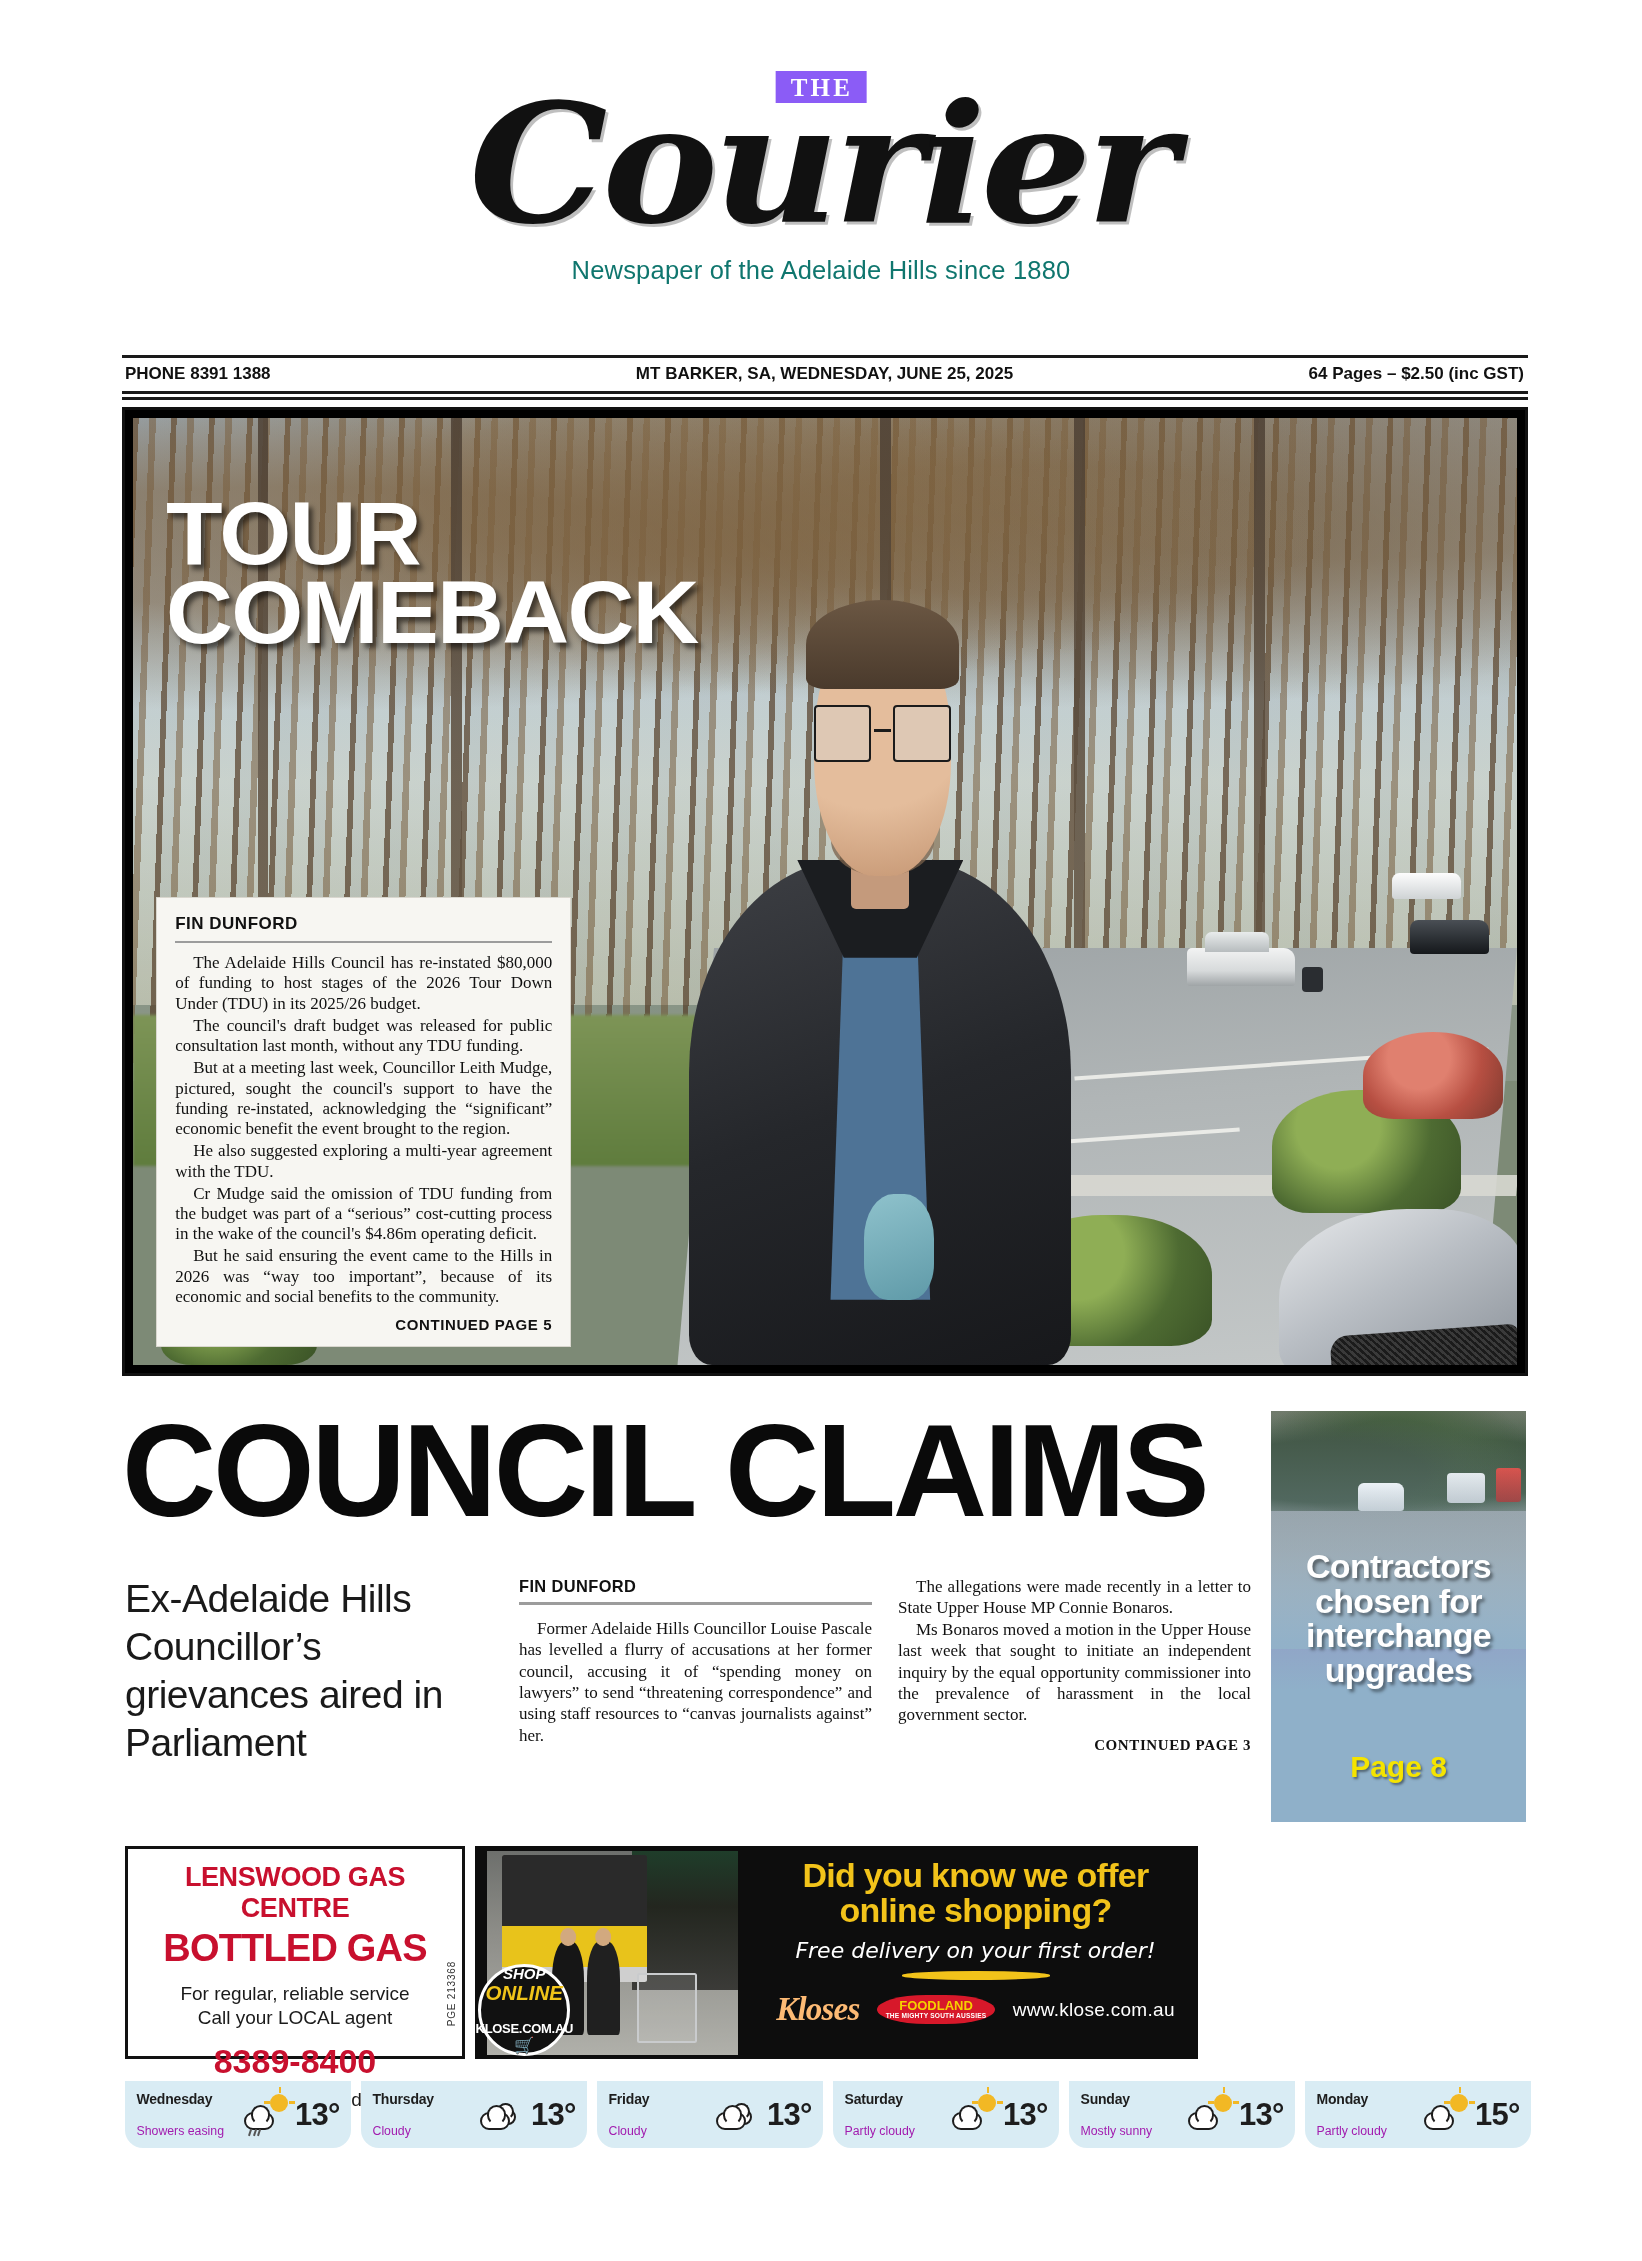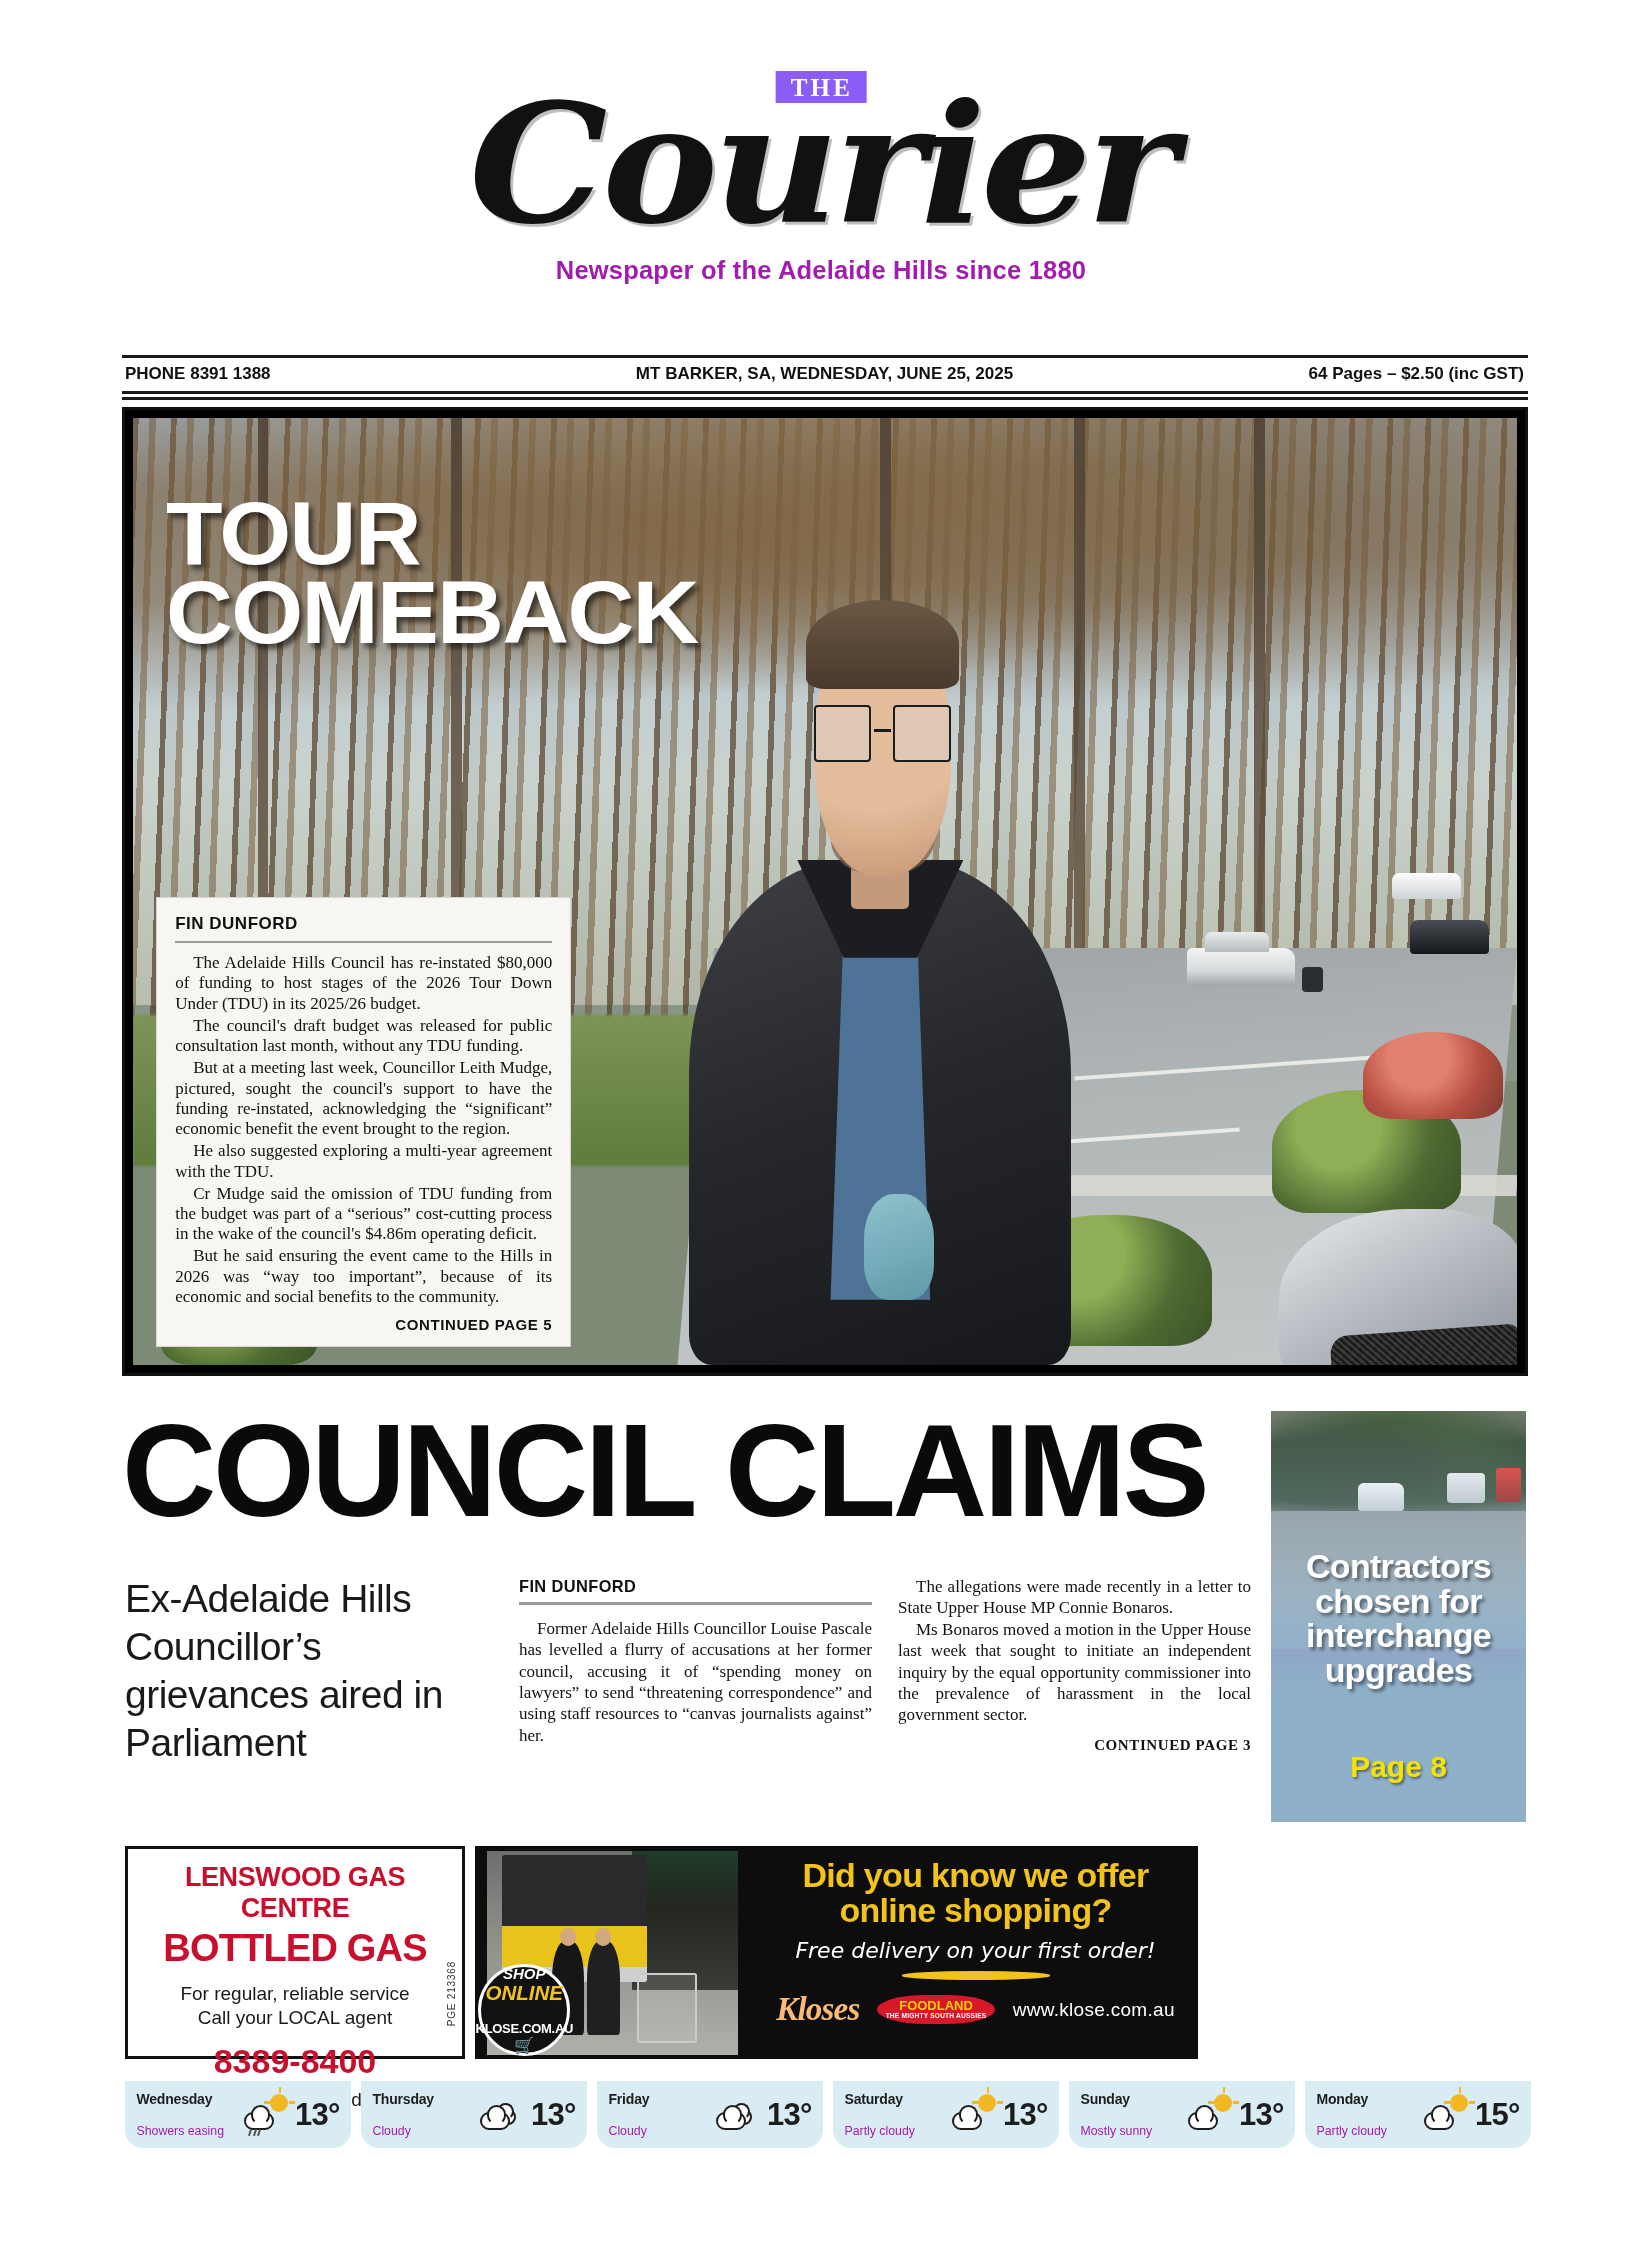--- a/index.html
+++ b/index.html
@@ -49,23 +49,23 @@
     line-height: 0.95;
     color: #111;
     letter-spacing: -5px;
     font-style: italic;
     margin-top: 8.2px;
     text-shadow: 2.5px 2.5px 0 rgba(0,0,0,0.25);
     transform: scaleX(1.06);
   }
   .tagline {
     font-family: "Liberation Sans", sans-serif;
-    font-weight: bold;
+    font-weight: normal;
     font-size: 25.5px;
-    color: #a21caf;
+    color: #0f766e;
     margin-top: 13px;
     letter-spacing: 0.2px;
   }
 
   
   .inforule-top {
     position: absolute; left: 122px; top: 355px;
     width: 1406px; height: 2.5px; background: #1a1a1a;
   }
   .inforule-bot {

